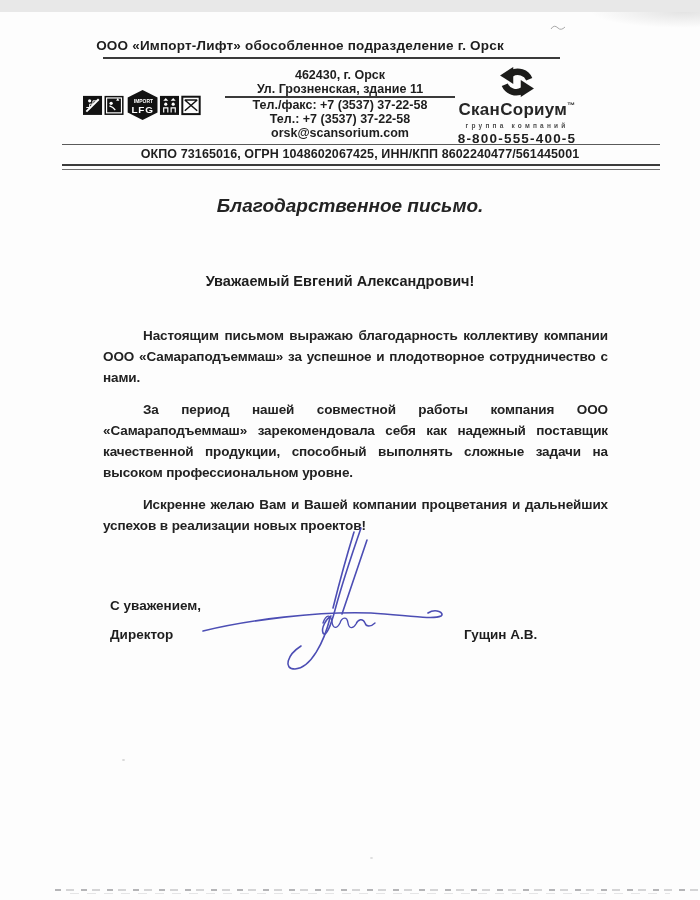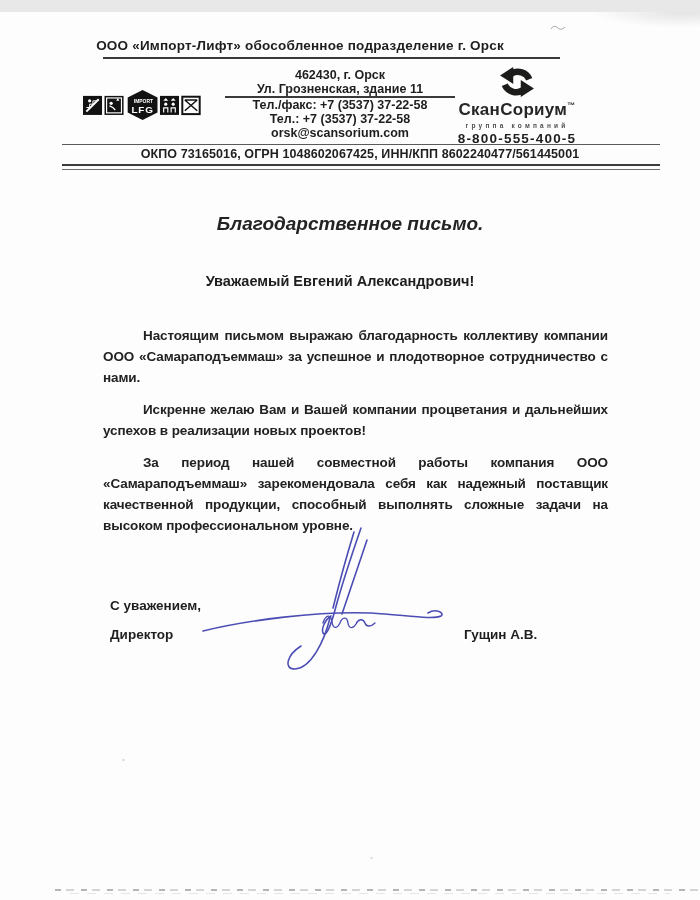--- a/index.html
+++ b/index.html
@@ -30,21 +30,21 @@
     margin-top:2px; white-space:nowrap; }
   .brand-phone { font-size:13.5px; font-weight:bold; letter-spacing:1.2px; margin-top:2px; }
 
   .okpo-rule-top { top:132px; left:62px; width:598px; height:1px; background:#5a5a5a; }
   .okpo-line { top:135px; left:50px; width:620px; text-align:center;
     font-size:12.5px; font-weight:bold; letter-spacing:.1px; }
   .okpo-rule-a { top:152px; left:62px; width:598px; height:2px; background:#3c3c3c; }
   .okpo-rule-b { top:157px; left:62px; width:598px; height:1px; background:#6f6f6f; }
 
   
-  .letter-title { top:201px; left:0; width:700px; text-align:center;
+  .letter-title { top:183px; left:0; width:700px; text-align:center;
     font-size:19px; font-style:italic; font-weight:bold; color:#232323; }
   .salutation { top:261px; left:0; width:680px; text-align:center;
     font-size:14.5px; font-weight:bold; }
   .body-paragraphs { top:313px; left:103px; width:505px;
     font-size:13.5px; font-weight:bold; line-height:21px;
     text-align:justify; letter-spacing:-.1px; color:#222; }
   .body-paragraphs p { margin:0 0 11px 0; text-indent:40px; }
 
   
   .closing      { left:110px; top:586px; font-size:13.5px; font-weight:bold; }
@@ -131,22 +131,22 @@
   <div class="abs okpo-rule-top"></div>
   <div class="abs okpo-line">ОКПО 73165016,  ОГРН 1048602067425, ИНН/КПП 8602240477/561445001</div>
   <div class="abs okpo-rule-a"></div>
   <div class="abs okpo-rule-b"></div>
 
   <div class="abs letter-title">Благодарственное письмо.</div>
   <div class="abs salutation">Уважаемый Евгений Александрович!</div>
 
   <div class="abs body-paragraphs">
     <p>Настоящим письмом выражаю благодарность коллективу компании ООО «Самараподъеммаш» за успешное и плодотворное сотрудничество с нами.</p>
+    <p>За период нашей совместной работы компания ООО «Самараподъеммаш» зарекомендовала себя как надежный поставщик качественной продукции, способный выполнять сложные задачи на высоком профессиональном уровне.</p>
     <p>Искренне желаю Вам и Вашей компании процветания и дальнейших успехов в реализации новых проектов!</p>
-    <p>За период нашей совместной работы компания ООО «Самараподъеммаш» зарекомендовала себя как надежный поставщик качественной продукции, способный выполнять сложные задачи на высоком профессиональном уровне.</p>
   </div>
 
   <div class="abs closing">С уважением,</div>
   <div class="abs signer-title">Директор</div>
   <div class="abs signer-name">Гущин А.В.</div>
 
   <svg class="abs signature" width="264" height="158" viewBox="0 0 264 158">
     <g stroke="#3d3fae" stroke-width="1.6" fill="none" stroke-linecap="round" opacity="0.92">
       <path d="M10,109 C55,98 125,89 178,91 C212,93 240,98 248,94 C252,91 243,86 235,91"></path>
       <path d="M168,6 C159,32 149,62 142,88 C138,103 133,116 130,111 C128,106 133,97 138,94"></path>

